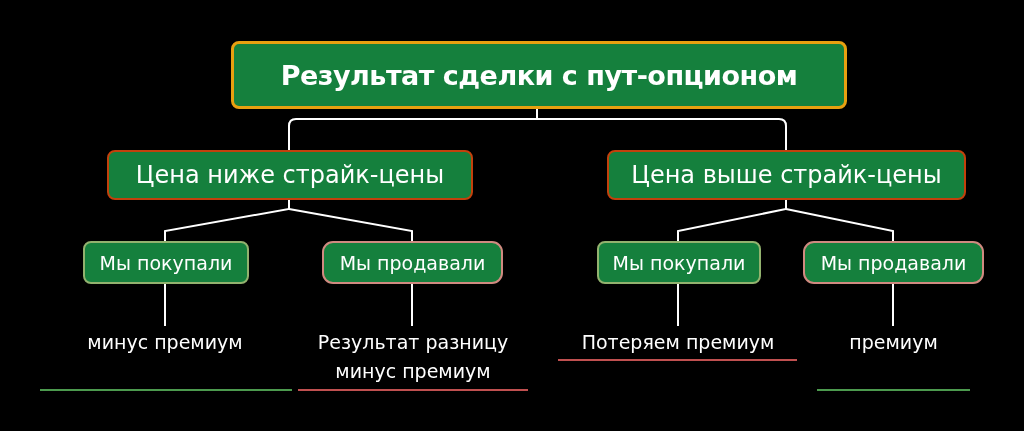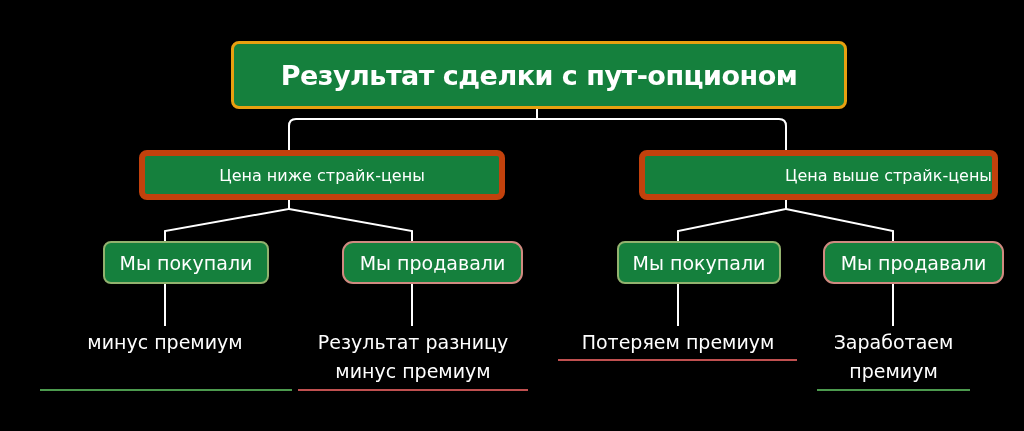--- a/index.html
+++ b/index.html
@@ -1,20 +1,20 @@
 <!DOCTYPE html>
 <html><head>
   <meta charset="utf-8">
   <style>
     html, body { margin:0; padding:0; background:#000; }
     body { width:1024px; height:431px; position:relative; overflow:hidden; font-family:"DejaVu Sans", sans-serif; color:#fff; }
     .node { position:absolute; box-sizing:border-box; display:flex; align-items:center; justify-content:center; background:#15803d; border-radius:8px; white-space:nowrap; }
     .root { left:231px; top:41px; width:616px; height:68px; border:3px solid #E8A010; font-weight:bold; font-size:27px; letter-spacing:-0.5px; }
-    .lvl2 { top:150px; height:50px; border:6px solid #c2410c; font-size:16px;margin-left:32px; }
-    .lvl3 { top:241px; height:43px; border:2px solid; font-size:19px;margin-left:20px; }
+    .lvl2 { top:150px; height:50px; border:2px solid #c2410c; font-size:24px; }
+    .lvl3 { top:241px; height:43px; border:2px solid; font-size:19px; }
     .buy { border-color:#92B26E; }
     .sell { border-color:#D08A80;border-radius:11px; }
     .result { position:absolute; text-align:center; font-size:19px; line-height:29px; white-space:nowrap; }
     .uline { position:absolute; height:2px; }
     .u-green { background:#4C9A4E; }
     .u-red { background:#C05050; }
     svg.lines { position:absolute; left:0; top:0; }
   </style>
 </head>
 <body>
@@ -38,21 +38,21 @@
   </g>
 </svg>
 
 <div class="node root">
   <span>Результат сделки с пут-опционом</span>
 </div>
 
 <div class="node lvl2" style="left:107px;width:366px;">
   <span>Цена ниже страйк-цены</span>
 </div>
-<div class="node lvl2" style="left:607px;width:359px;justify-content:flex-end;">
+<div class="node lvl2" style="left:607px;width:359px;">
   <span>Цена выше страйк-цены</span>
 </div>
 
 <div class="node lvl3 buy" style="left:83px;width:166px;">
   <span>Мы покупали</span>
 </div>
 <div class="node lvl3 sell" style="left:322px;width:181px;">
   <span>Мы продавали</span>
 </div>
 <div class="node lvl3 buy" style="left:597px;width:164px;">
@@ -72,16 +72,15 @@
   <div>минус премиум</div>
 </div>
 <div class="uline u-red" style="left:298px;width:230px;top:389px;"></div>
 
 <div class="result" style="left:558px;width:240px;top:328px;">
   <div>Потеряем премиум</div>
 </div>
 <div class="uline u-red" style="left:558px;width:239px;top:359px;"></div>
 
 <div class="result" style="left:817px;width:153px;top:328px;">
-  <div>Заработаем</div>
   <div>премиум</div>
 </div>
 <div class="uline u-green" style="left:817px;width:153px;top:389px;"></div>
 
 </body></html>

